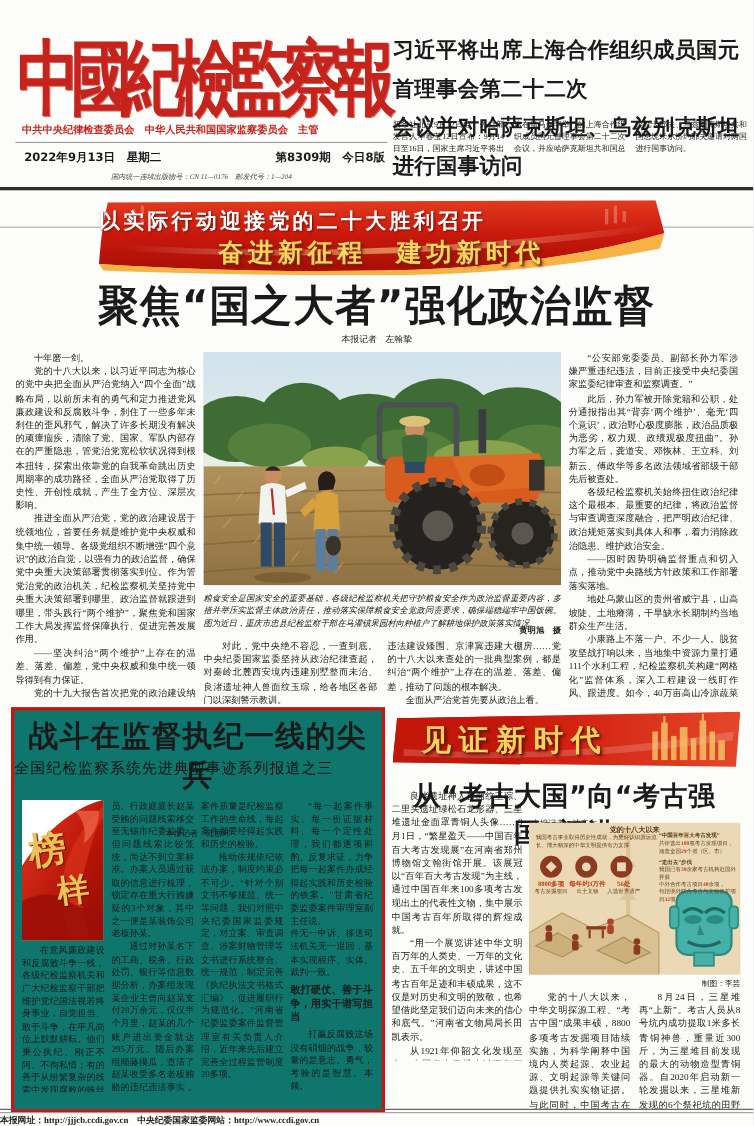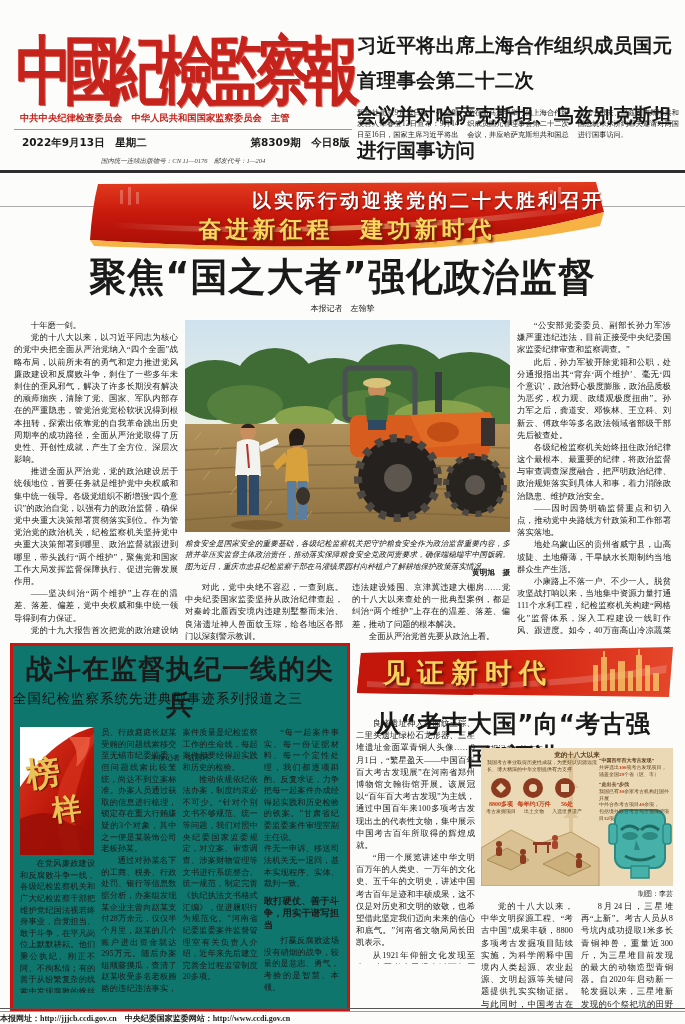--- a/index.html
+++ b/index.html
@@ -23,21 +23,21 @@
   #top-headline{left:357px;top:28px;width:322px;font-size:19.5px;font-weight:900;line-height:1.8;
     letter-spacing:0.2px;}
   #top-body{left:357px;top:108px;width:322px;height:58px;column-count:3;column-gap:9px;
     font-size:7.2px;line-height:1.55;text-align:justify;overflow:hidden;}
   #top-rule{left:0;top:170px;width:685px;height:2.5px;background:#2e2e2e;}
   
   #banner-lines-l{left:0;top:206px;width:98px;border-top:1.5px solid #aaa;}
   #banner-lines-r{left:598px;top:206px;width:87px;border-top:1.5px solid #aaa;}
   #banner{left:90px;top:182px;width:514px;height:68px;}
   #banner svg{position:absolute;left:0;top:0;}
-  #banner-l1{position:absolute;left:0;top:6px;width:100%;text-align:right;color:#fff;
+  #banner-l1{position:absolute;left:0;top:6px;width:100%;text-align:left;color:#fff;
     font-size:19px;font-weight:bold;letter-spacing:3px;text-shadow:1px 1px 2px #7a0c06;}
   #banner-l2{position:absolute;left:0;top:32px;width:100%;text-align:center;color:#f9d65e;
     font-size:23px;font-weight:900;letter-spacing:4px;
     text-shadow:1px 1px 0 #8a2a10,2px 2px 3px #6a1505;}
   #lead-headline{left:14px;top:253px;width:657px;text-align:center;font-size:37px;font-weight:900;
     letter-spacing:1px;transform:scaleY(1.04);}
   #lead-byline{left:14px;top:303px;width:657px;text-align:center;font-size:8px;color:#222;}
   #news-photo{left:185px;top:320px;width:325px;height:212px;background:#cfe0d5;}
   #photo-caption{left:185px;top:538px;width:325px;font-size:7.6px;line-height:1.5;
     text-align:justify;color:#111;font-style:italic;}

